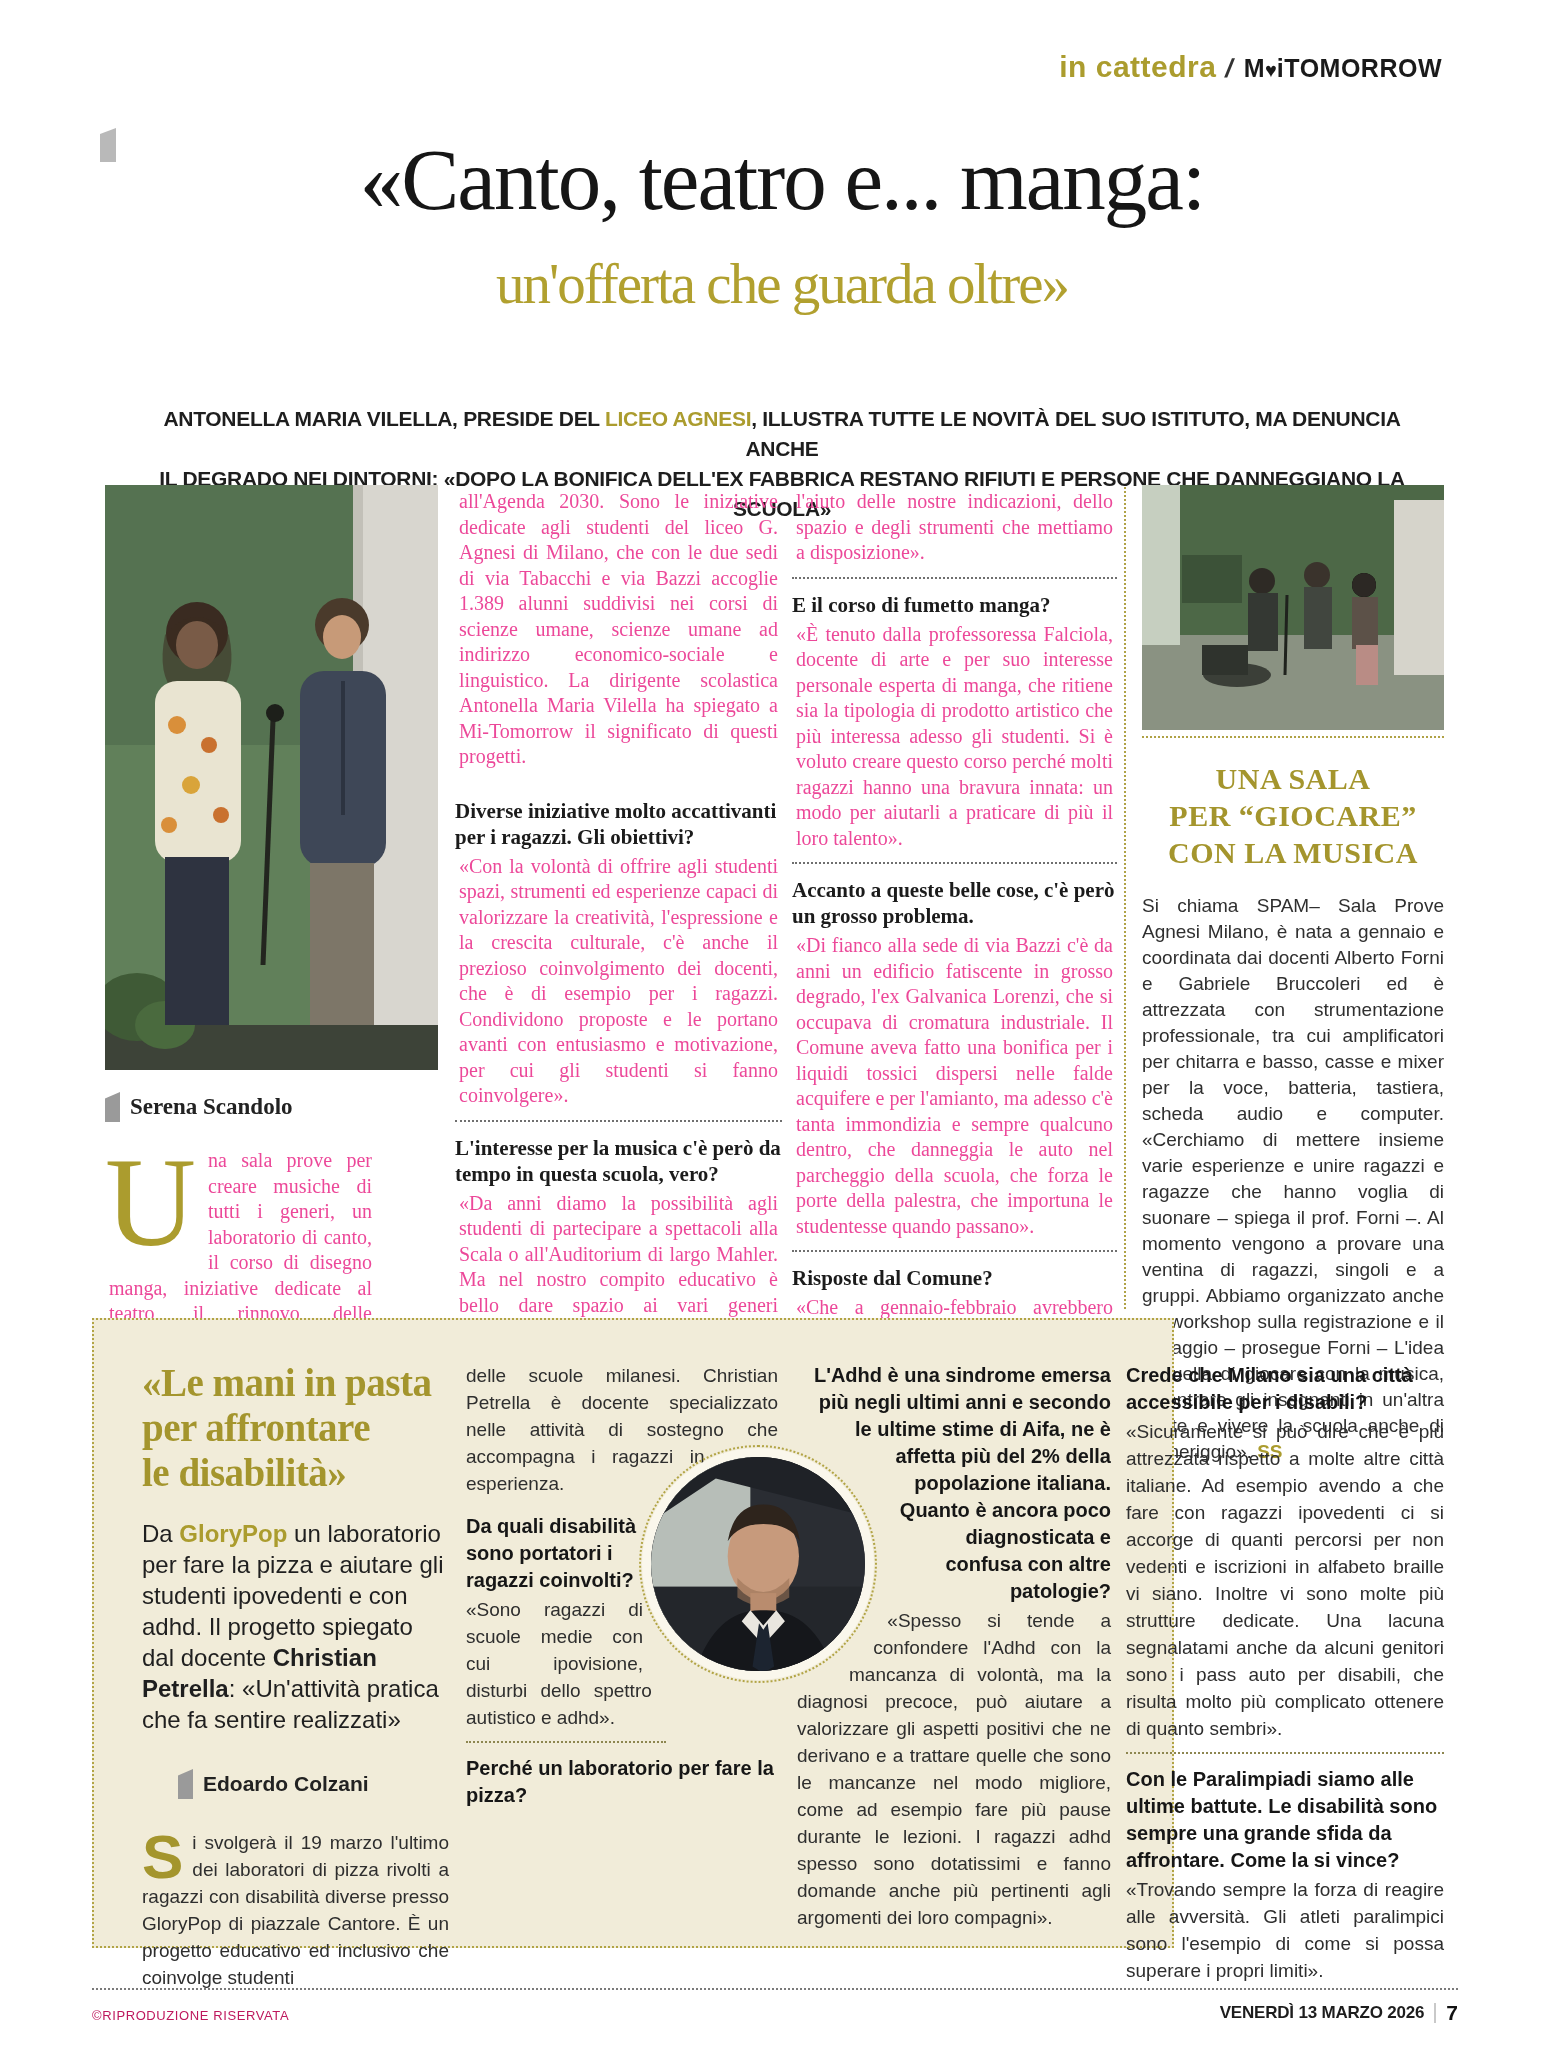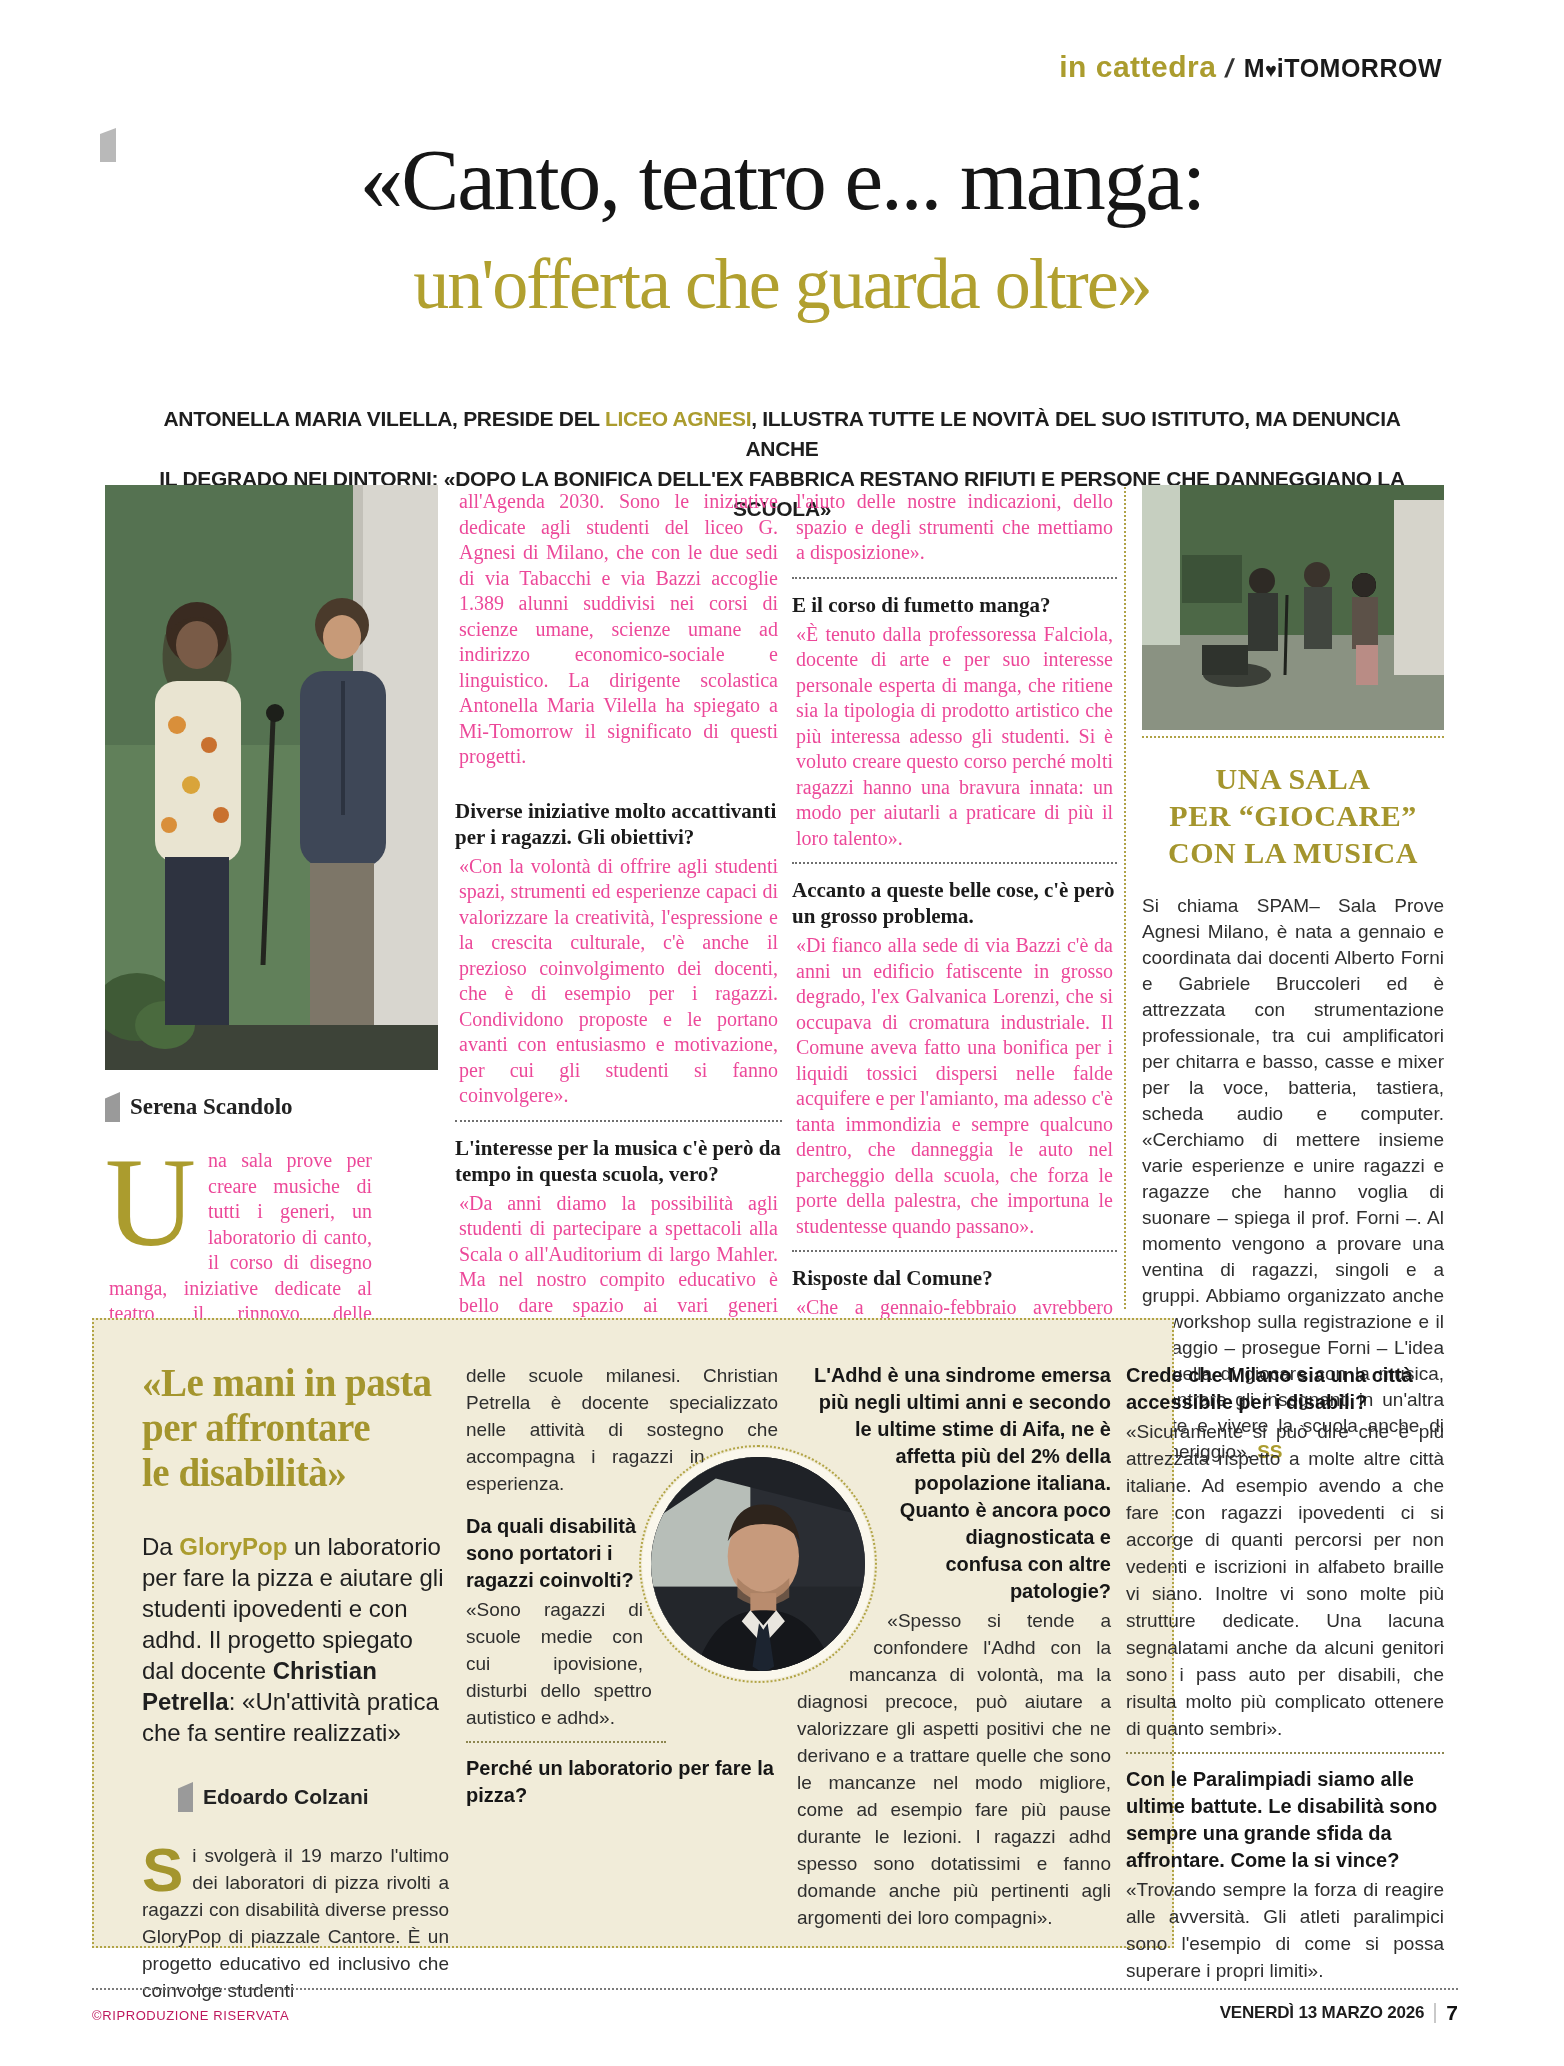--- a/index.html
+++ b/index.html
@@ -13,21 +13,21 @@
   .mast-slash{font:bold 26px/26px "Liberation Sans",sans-serif;color:#333;transform:skewX(-12deg);}
   .brand{font:bold 25px/25px "Liberation Sans",sans-serif;color:#1a1a1a;letter-spacing:.5px;}
   .brand .heart{font-size:20px;letter-spacing:0;}
 
   
   .quote-deco{top:128px;left:100px;width:16px;height:34px;background:#b9b9b9;
               clip-path:polygon(0 18%,100% 0,100% 100%,0 100%);}
   .headline{top:128px;left:110px;width:1344px;text-align:center;
             font-family:"Liberation Serif",serif;font-weight:500;letter-spacing:-2px;}
   .headline .l1{font-size:87px;line-height:104px;color:#161616;}
-  .headline .l2{font-size:72px;line-height:104px;color:#b1a02f;}
+  .headline .l2{font-size:57px;line-height:104px;color:#b1a02f;}
 
   
   .standfirst{top:404px;left:130px;width:1304px;text-align:center;
               font:bold 21px/30px "Liberation Sans",sans-serif;color:#1e1e1e;letter-spacing:-.3px;}
   .standfirst .gold{color:#ab9c2e;}
 
   
   .serif-body{font:20px/25.5px "Liberation Serif",serif;color:#ec4899;text-align:justify;margin:4px;}
   .q-head{font:bold 21px/26px "Liberation Serif",serif;color:#1b1b1b;margin:0 0 3px 0;text-align:left;}
   .dotsep{border-top:2px dotted #6f6f6f;height:0;margin:11px 0 13px 0;}
@@ -53,21 +53,21 @@
             color:#a4952d;letter-spacing:.5px;}
   .sb-body{margin-top:22px;font:19px/26px "Liberation Sans",sans-serif;color:#2f2f2f;text-align:justify;}
   .sb-sig{color:#ab9c2e;font-weight:bold;}
 
   
   .bottom-box{left:92px;top:1318px;width:1082px;height:630px;background:#f1ecd9;
               border:2px dotted #b2a445;box-sizing:border-box;}
   .boxcol{position:absolute;}
   .boxA{left:48px;top:40px;width:307px;}
   .box-title{font:bold 39px/45px "Liberation Serif",serif;color:#a4952d;letter-spacing:-.5px;}
-  .box-lede{margin-top:36px;font:24px/31px "Liberation Sans",sans-serif;color:#1f1f1f;}
+  .box-lede{margin-top:23px;font:24px/31px "Liberation Sans",sans-serif;color:#1f1f1f;}
   .box-lede .gold{color:#ab9c2e;font-weight:bold;}
   .box-lede .bold{font-weight:bold;}
   .box-byline{margin-top:34px;padding-left:36px;}
   .box-byline .byline-name{font:bold 21px/22px "Liberation Sans",sans-serif;}
   .sans-body{font:19px/27px "Liberation Sans",sans-serif;color:#2e2e2e;text-align:justify;margin:0;}
   .sq-head{font:bold 20px/27px "Liberation Sans",sans-serif;color:#161616;margin:0 0 2px 0;text-align:left;}
   .box-intro{margin-top:30px;}
   .dropcap-s{float:left;font-family:"Liberation Sans",sans-serif;font-weight:bold;color:#a4952d;
              font-size:62px;line-height:50px;padding:3px 9px 0 0;}
   .boxB{left:372px;top:42px;width:312px;}

